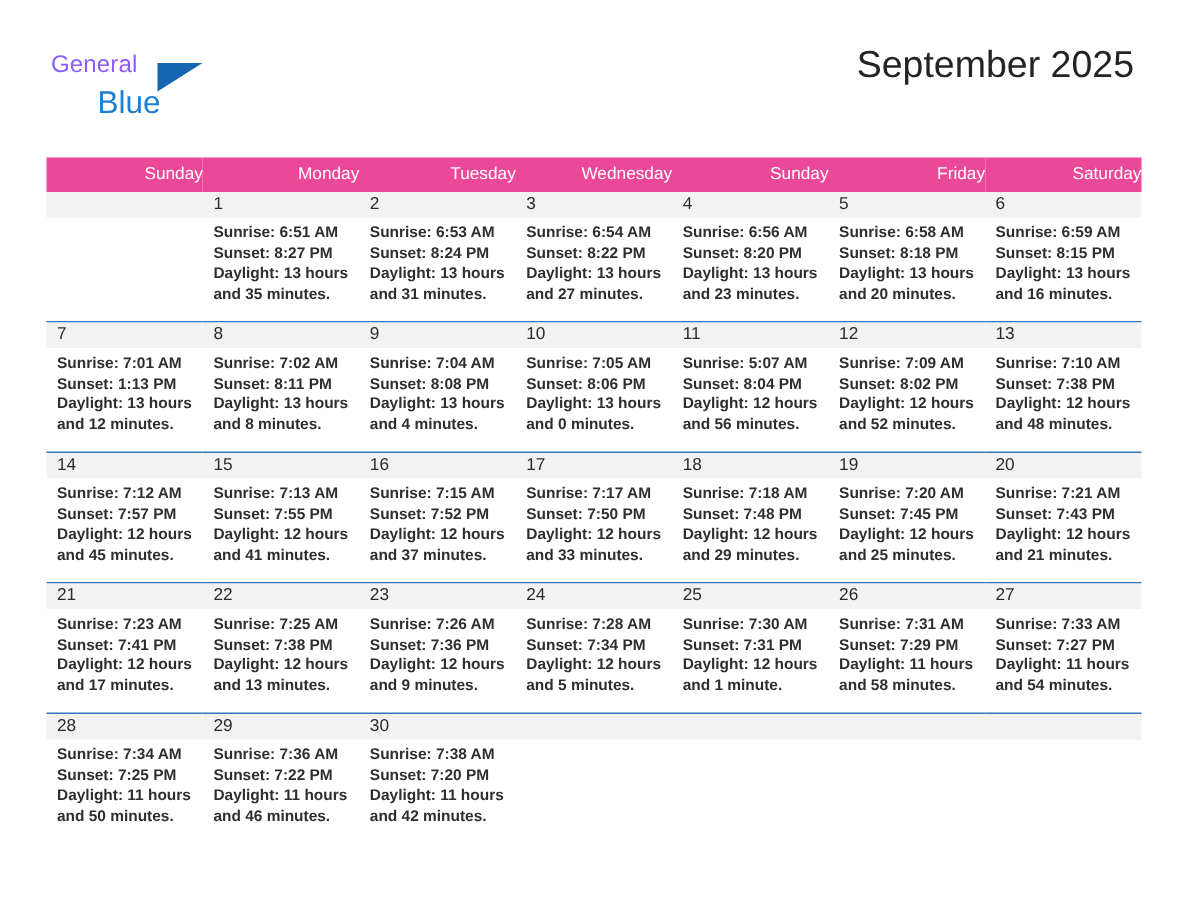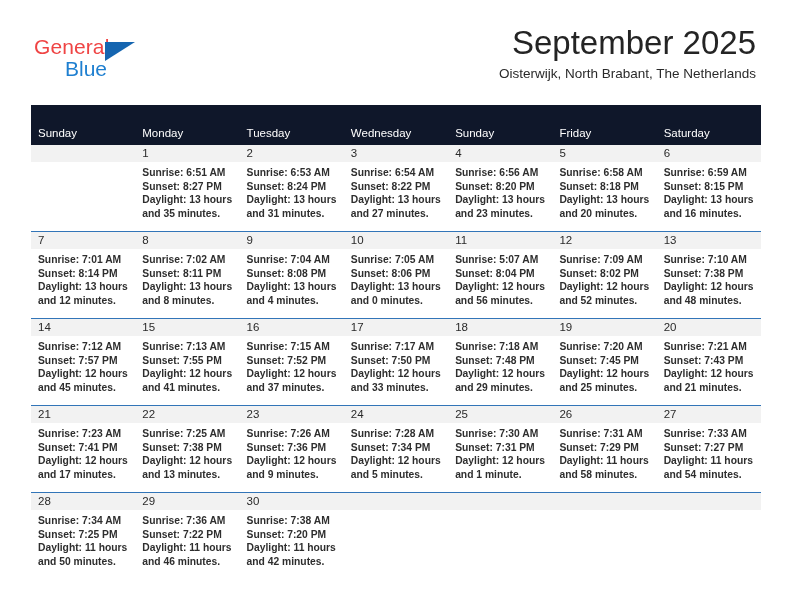--- a/index.html
+++ b/index.html
@@ -33,22 +33,22 @@
   .logo {
     position: absolute;
     left: 34px;
     top: 36px;
     width: 120px;
     height: 48px;
     line-height: 1;
     user-select: none;
   }
   .logo-general {
-    font-size: 21px;
-    color: #ef4444;
+    font-size: 16px;
+    color: #8b5cf6;
     letter-spacing: 0.1px;
     display: inline-block;
   }
   .logo-tri {
     position: absolute;
     left: 71px;
     top: 6px;
     width: 0;
     height: 0;
     border-left: 30px solid #1565b0;
@@ -62,21 +62,21 @@
     color: #1e7fd0;
   }
 
   .title-block {
     position: absolute;
     right: 36px;
     top: 28px;
     text-align: right;
   }
   .cal-title {
-    font-size: 33px;
+    font-size: 25px;
     color: #242424;
     font-weight: normal;
     line-height: 30px;
     white-space: nowrap;
   }
   .cal-subtitle {
     margin-top: 8px;
     font-size: 13.5px;
     color: #2a2a2a;
     line-height: 16px;
@@ -87,26 +87,26 @@
   .calendar {
     position: absolute;
     left: 31px;
     top: 105px;
     width: 730px;
     border-collapse: collapse;
     table-layout: fixed;
   }
 
   .calendar th {
-    background: #0f172a;
+    background: #ec4899;
     color: #ffffff;
     font-size: 11.5px;
     font-weight: normal;
-    text-align: left;
-    padding: 22px 0 6px 7px;
+    text-align: right;
+    padding: 5px 0 6px 7px;
     height: 11px;
     border: none;
   }
 
   .calendar td {
     vertical-align: top;
     padding: 0;
     border: none;
     width: 104.28px;
     border-top: 1px solid #3275b8;
@@ -156,21 +156,20 @@
   <div class="top-bar">
 
     <div class="logo">
       <span class="logo-general">General</span>
       <span class="logo-tri"></span>
       <span class="logo-blue">Blue</span>
     </div>
 
     <div class="title-block">
       <div class="cal-title">September 2025</div>
-      <div class="cal-subtitle">Oisterwijk, North Brabant, The Netherlands</div>
     </div>
 
   </div>
 
   <table class="calendar">
     <thead>
       <tr>
         <th>Sunday</th>
         <th>Monday</th>
         <th>Tuesday</th>
@@ -259,21 +258,21 @@
               </div>
             </div>
           </td>
         </tr>
         <tr class="week-row">
           <td>
             <div class="cell">
               <div class="daynum-band">7</div>
               <div class="cell-body">
                 <div>Sunrise: 7:01 AM</div>
-                <div>Sunset: 8:14 PM</div>
+                <div>Sunset: 1:13 PM</div>
                 <div>Daylight: 13 hours</div>
                 <div>and 12 minutes.</div>
               </div>
             </div>
           </td>
           <td>
             <div class="cell">
               <div class="daynum-band">8</div>
               <div class="cell-body">
                 <div>Sunrise: 7:02 AM</div>

